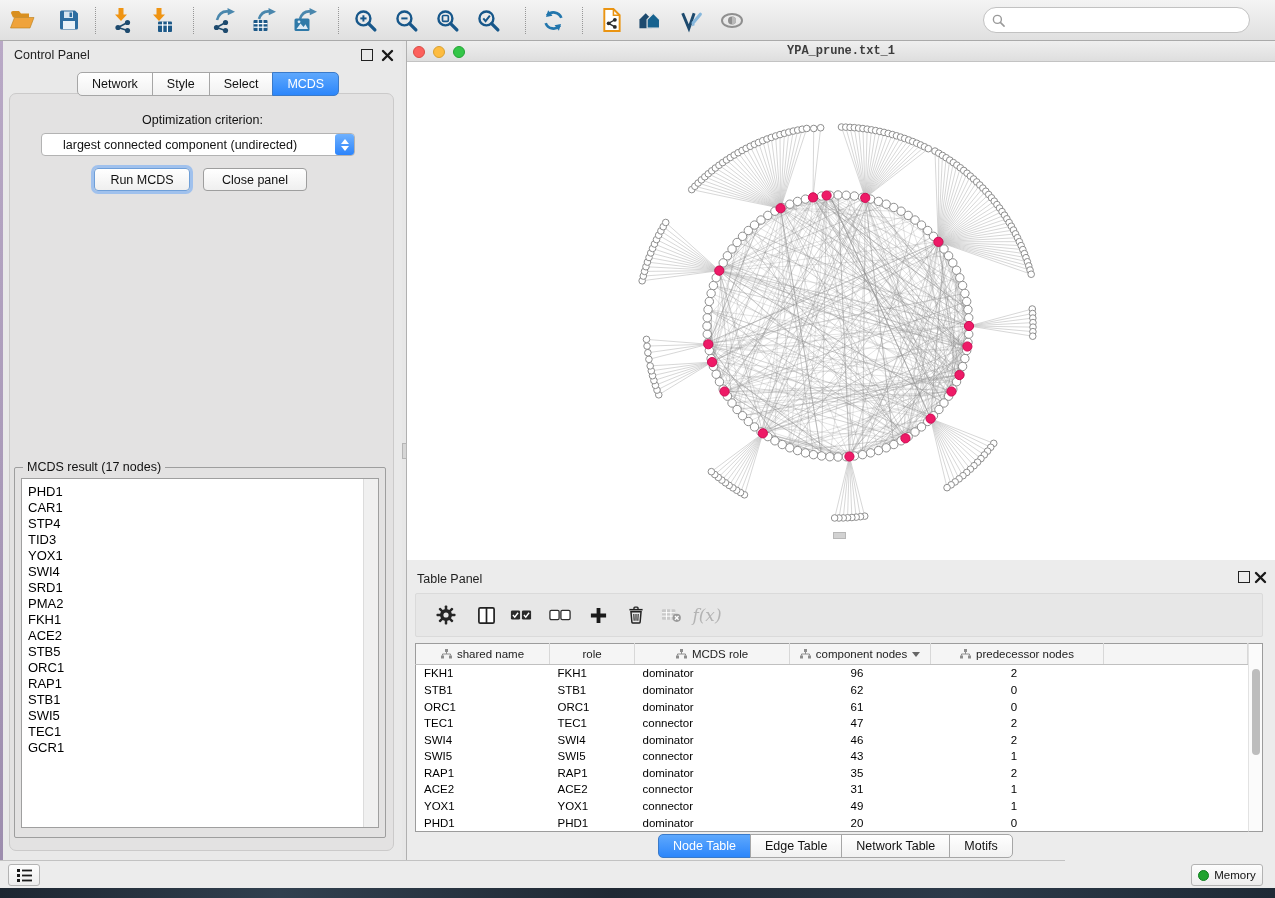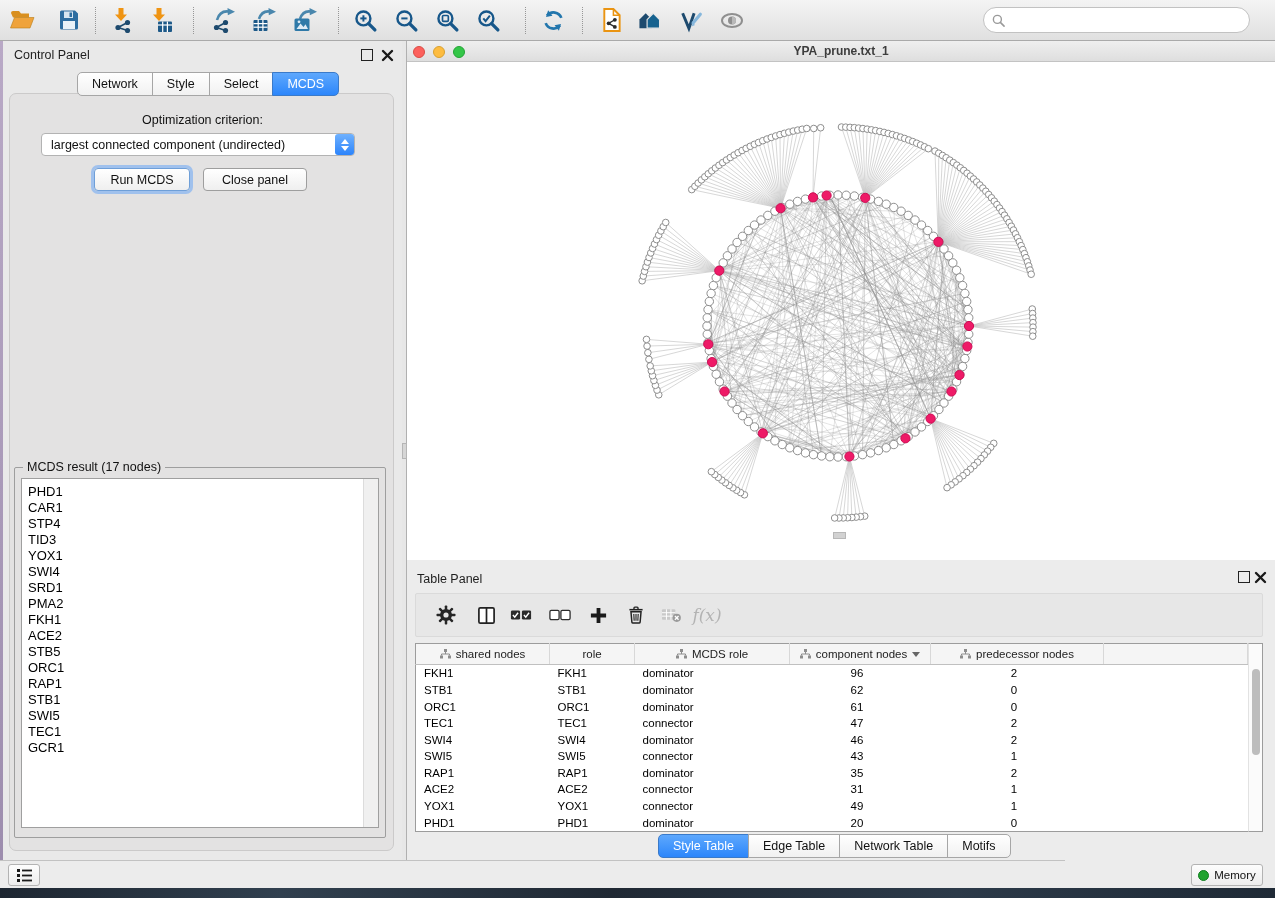--- a/index.html
+++ b/index.html
@@ -29,40 +29,40 @@
             border:1px solid #cbcaca;border-radius:7px;box-sizing:border-box;}
   .seg-tabs{position:absolute;top:31px;left:75px;display:flex;z-index:5;}
   .seg-tab{height:22px;line-height:22px;padding:0 14px;font-size:12.5px;color:#111;text-align:center;
            background:linear-gradient(#ffffff,#f1f1f1);border:1px solid #a6a6a6;margin-left:-1px;cursor:default;}
   .seg-tab.first{border-radius:5px 0 0 5px;}
   .seg-tab.last{border-radius:0 5px 5px 0;}
   .seg-tab.selected{background:linear-gradient(#5ea8fd,#2c86fb);color:#fff;border-color:#3a7ac9;}
   .opt-label{position:absolute;left:0;width:100%;top:72px;text-align:center;font-size:12.5px;color:#111;}
   .cp-select{position:absolute;left:38px;top:92px;width:314px;height:23px;background:#fff;border:1px solid #b3b3b3;
              border-radius:4px;box-sizing:border-box;display:flex;align-items:center;}
-  .cp-select .sel-text{flex:1;font-size:12.5px;padding-left:9px;color:#111;white-space:nowrap;}
+  .cp-select .sel-text{flex:1;font-size:12.5px;padding-left:21px;color:#111;white-space:nowrap;}
   .sel-stepper{width:19px;height:21px;border-radius:3px;margin-right:0px;
                background:linear-gradient(#6fb1fe,#2c84fb);display:flex;flex-direction:column;align-items:center;justify-content:center;gap:2px;}
   .arr-up{width:0;height:0;border-left:4px solid transparent;border-right:4px solid transparent;border-bottom:5px solid #fff;}
   .arr-dn{width:0;height:0;border-left:4px solid transparent;border-right:4px solid transparent;border-top:5px solid #fff;}
   .mac-btn{position:absolute;height:23px;background:linear-gradient(#ffffff,#efefef);border:1px solid #9e9e9e;
            border-radius:4px;font-size:12.5px;color:#111;box-sizing:border-box;text-align:center;line-height:21px;}
   .mac-btn.focused{border-color:#6f9fd8;box-shadow:0 0 0 3px rgba(105,165,245,.55);}
   .mcds-group{position:absolute;left:11px;top:426px;width:372px;height:371px;border:1px solid #9e9e9e;border-radius:2px;box-sizing:border-box;}
   .mcds-group-label{position:absolute;left:8px;top:-8px;background:#e3e2e2;padding:0 4px;font-size:12.5px;color:#111;}
   .mcds-list{position:absolute;left:6px;top:10px;width:358px;height:350px;background:#fff;border:1px solid #9f9f9f;
              box-sizing:border-box;overflow:hidden;}
   .mcds-scroll{position:absolute;right:0;top:0;width:14px;height:100%;background:#f0f0f0;border-left:1px solid #dcdcdc;}
   .mcds-item{font-size:13px;line-height:16px;padding-left:6px;color:#000;}
   .mcds-items{position:absolute;left:0;top:5px;right:15px;}
   
   .v-splitter{position:absolute;left:402px;top:41px;width:5px;height:819px;background:#e7e7e7;border-right:1px solid #b0b0b0;box-sizing:border-box;}
   .v-handle{position:absolute;left:0;top:402px;width:5px;height:16px;background:#d6d6d6;border:1px solid #b5b5b5;box-sizing:border-box;}
   
-  .net-window{position:absolute;left:407px;top:41px;width:868px;height:474px;}
+  .net-window{position:absolute;left:407px;top:41px;width:868px;height:474px;font-family:Liberation Mono, monospace;}
   .net-titlebar{position:absolute;left:0;top:0;width:100%;height:21px;background:linear-gradient(#efefef,#dedede);
                 border-bottom:1px solid #c3c3c3;box-sizing:border-box;}
   .tl{position:absolute;top:4.5px;width:12px;height:12px;border-radius:50%;}
   .net-title{position:absolute;width:100%;text-align:center;top:3px;font-size:12px;font-weight:bold;color:#3d3d3d;}
   .net-canvas-wrap{position:absolute;left:0;top:21px;width:868px;height:498px;background:#fff;}
   .h-handle{position:absolute;left:426px;top:491px;width:13px;height:7px;background:#d2d2d2;border:1px solid #b8b8b8;box-sizing:border-box;}
   
   .table-panel{position:absolute;left:407px;top:565px;width:868px;height:295px;background:#ececec;}
   .tp-toolbar{position:absolute;left:8px;top:28px;width:848px;height:44px;background:#e7e7e7;border:1px solid #dadada;
               border-radius:2px;box-sizing:border-box;}
@@ -1220,21 +1220,21 @@
     <thead>
       <tr>
         <th>
             <span class="hwrap">
           <svg width="11" height="10" viewBox="0 0 11 10">
                 <rect x="4" y="0" width="3" height="3" fill="#8d8d8d"></rect>
                 <rect x="0" y="6.5" width="3" height="3" fill="#8d8d8d"></rect>
                 <rect x="8" y="6.5" width="3" height="3" fill="#8d8d8d"></rect>
                 <path d="M5.5 3 v2 M1.5 6.5 v-1.5 h8 v1.5" fill="none" stroke="#8d8d8d" stroke-width="1"></path>
               </svg>
-          <span>shared nodes</span>
+          <span>shared name</span>
             </span>
           </th>
         <th>
             <span class="hwrap">
           <span>role</span>
             </span>
           </th>
         <th>
             <span class="hwrap">
           <svg width="11" height="10" viewBox="0 0 11 10">
@@ -1353,21 +1353,21 @@
           <td class="c4">0</td>
           <td></td>
         </tr>
       </tbody>
   </table>
   <div class="tbl-scroll">
       <div class="tbl-thumb"></div>
     </div>
 
   <div class="seg-tabs tp-tabs">
-    <div class="seg-tab first selected">Style Table</div>
+    <div class="seg-tab first selected">Node Table</div>
     <div class="seg-tab">Edge Table</div>
     <div class="seg-tab">Network Table</div>
     <div class="seg-tab last">Motifs</div>
   </div>
 </div>
 
 <div class="status-bar">
   <div class="sb-btn" style="left:8px;width:32px">
     <svg width="15" height="13" viewBox="0 0 15 13">
         <g fill="#1a1a1a">

